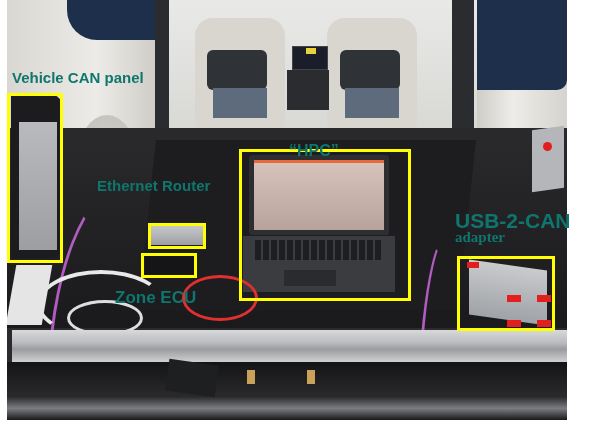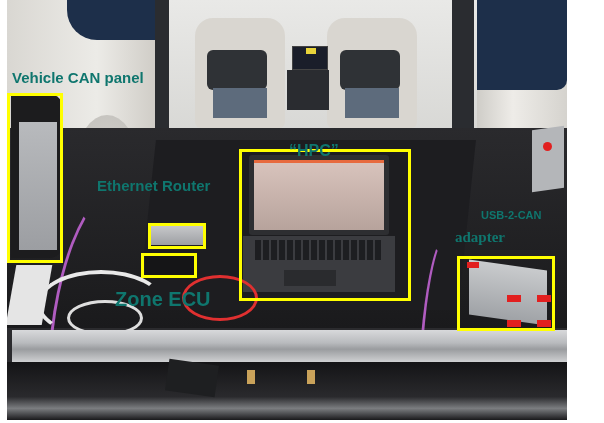--- a/index.html
+++ b/index.html
@@ -78,16 +78,16 @@
 </div>
 
 <div class="box" style="left:7px;top:93px;width:56px;height:170px;"></div>
 <div class="box" style="left:148px;top:223px;width:58px;height:26px;"></div>
 <div class="box" style="left:141px;top:253px;width:56px;height:25px;"></div>
 <div class="box" style="left:239px;top:149px;width:172px;height:152px;"></div>
 <div class="box" style="left:457px;top:256px;width:98px;height:75px;"></div>
 
 <div class="label" style="left:12px;top:70px;font-size:15px;">Vehicle CAN panel</div>
 <div class="label" style="left:97px;top:178px;font-size:15px;">Ethernet Router</div>
-<div class="label" style="left:115px;top:289px;font-size:20px;text-align:right;">Zone ECU</div>
+<div class="label" style="left:115px;top:289px;font-size:17px;text-align:right;">Zone ECU</div>
 <div class="label" style="left:289px;top:143px;font-size:16px;">“HPC”</div>
-<div class="label" style="left:481px;top:210px;font-size:11px;">USB-2-CAN</div>
+<div class="label" style="left:455px;top:210px;font-size:21px;">USB-2-CAN</div>
 <div class="label" style="left:455px;top:230px;font-size:15px;font-family:Liberation Serif, serif;">adapter</div>
 
 </body></html>

